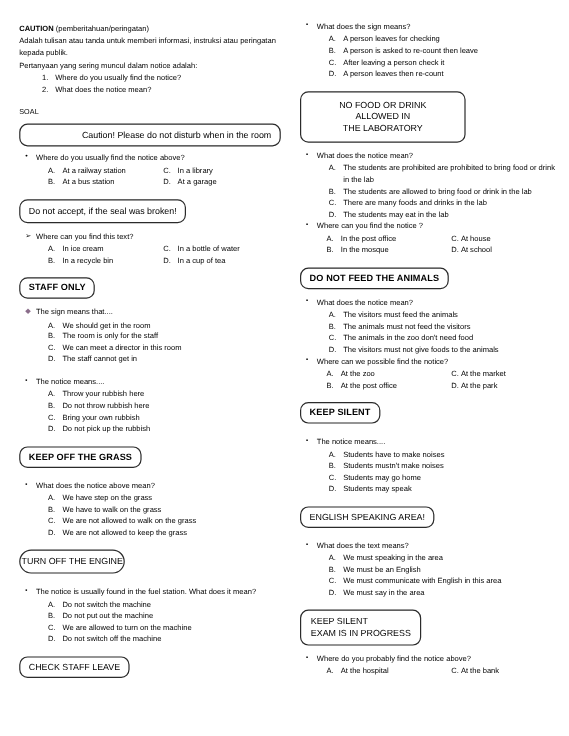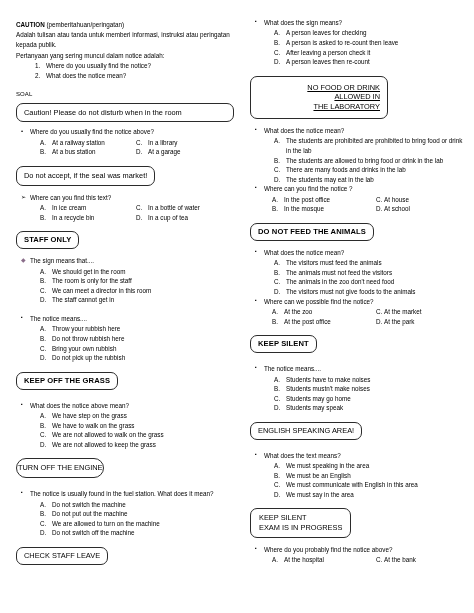--- a/index.html
+++ b/index.html
@@ -58,23 +58,23 @@
     display: inline-block;
     border: 1.1px solid #2b2b2b;
     border-radius: 7px;
     padding: 4px 7px 4px 7px;
     font-size: 7.4px;
     line-height: 1.32;
     background: #fff;
     margin: 6px 0 5px 0;
     white-space: pre-line;
   }
-  .notice-wide { display: block; width: 218px; box-sizing: border-box; }
+  .notice-wide { display: block; width: 218px; box-sizing: border-box; text-align: right; }
   .notice-bold { font-weight: bold; font-size: 7.6px; letter-spacing: .1px; }
-  .notice-center { text-align: right; text-decoration: underline; }
+  .notice-center { text-align: center; }
   .notice-oval { border-radius: 30px; padding: 4px 1px; }
   .notice-narrow { padding: 3px 7px; }
 
   
   .qblock { margin: 2px 0 3px 0; }
   .qrow {
     display: flex;
     font-size: 6.3px;
     line-height: 1.5;
     margin-bottom: 1px;
@@ -167,21 +167,21 @@
               </span>
             <span class="gcell">
                 <span class="gl">D.</span>
                 <span>At a garage</span>
               </span>
           </div>
         </div>
       </div>
 
       
-      <div class="notice">Do not accept, if the seal was market!</div>
+      <div class="notice">Do not accept, if the seal was broken!</div>
       <div class="qblock">
         <div class="qrow">
           <span class="qbullet arrow">➢</span>
           <span class="qtext">Where can you find this text?</span>
         </div>
         <div class="opts-grid">
           <div class="grow">
             <span class="gcell first">
                 <span class="gl">A.</span>
                 <span>In ice cream</span>

